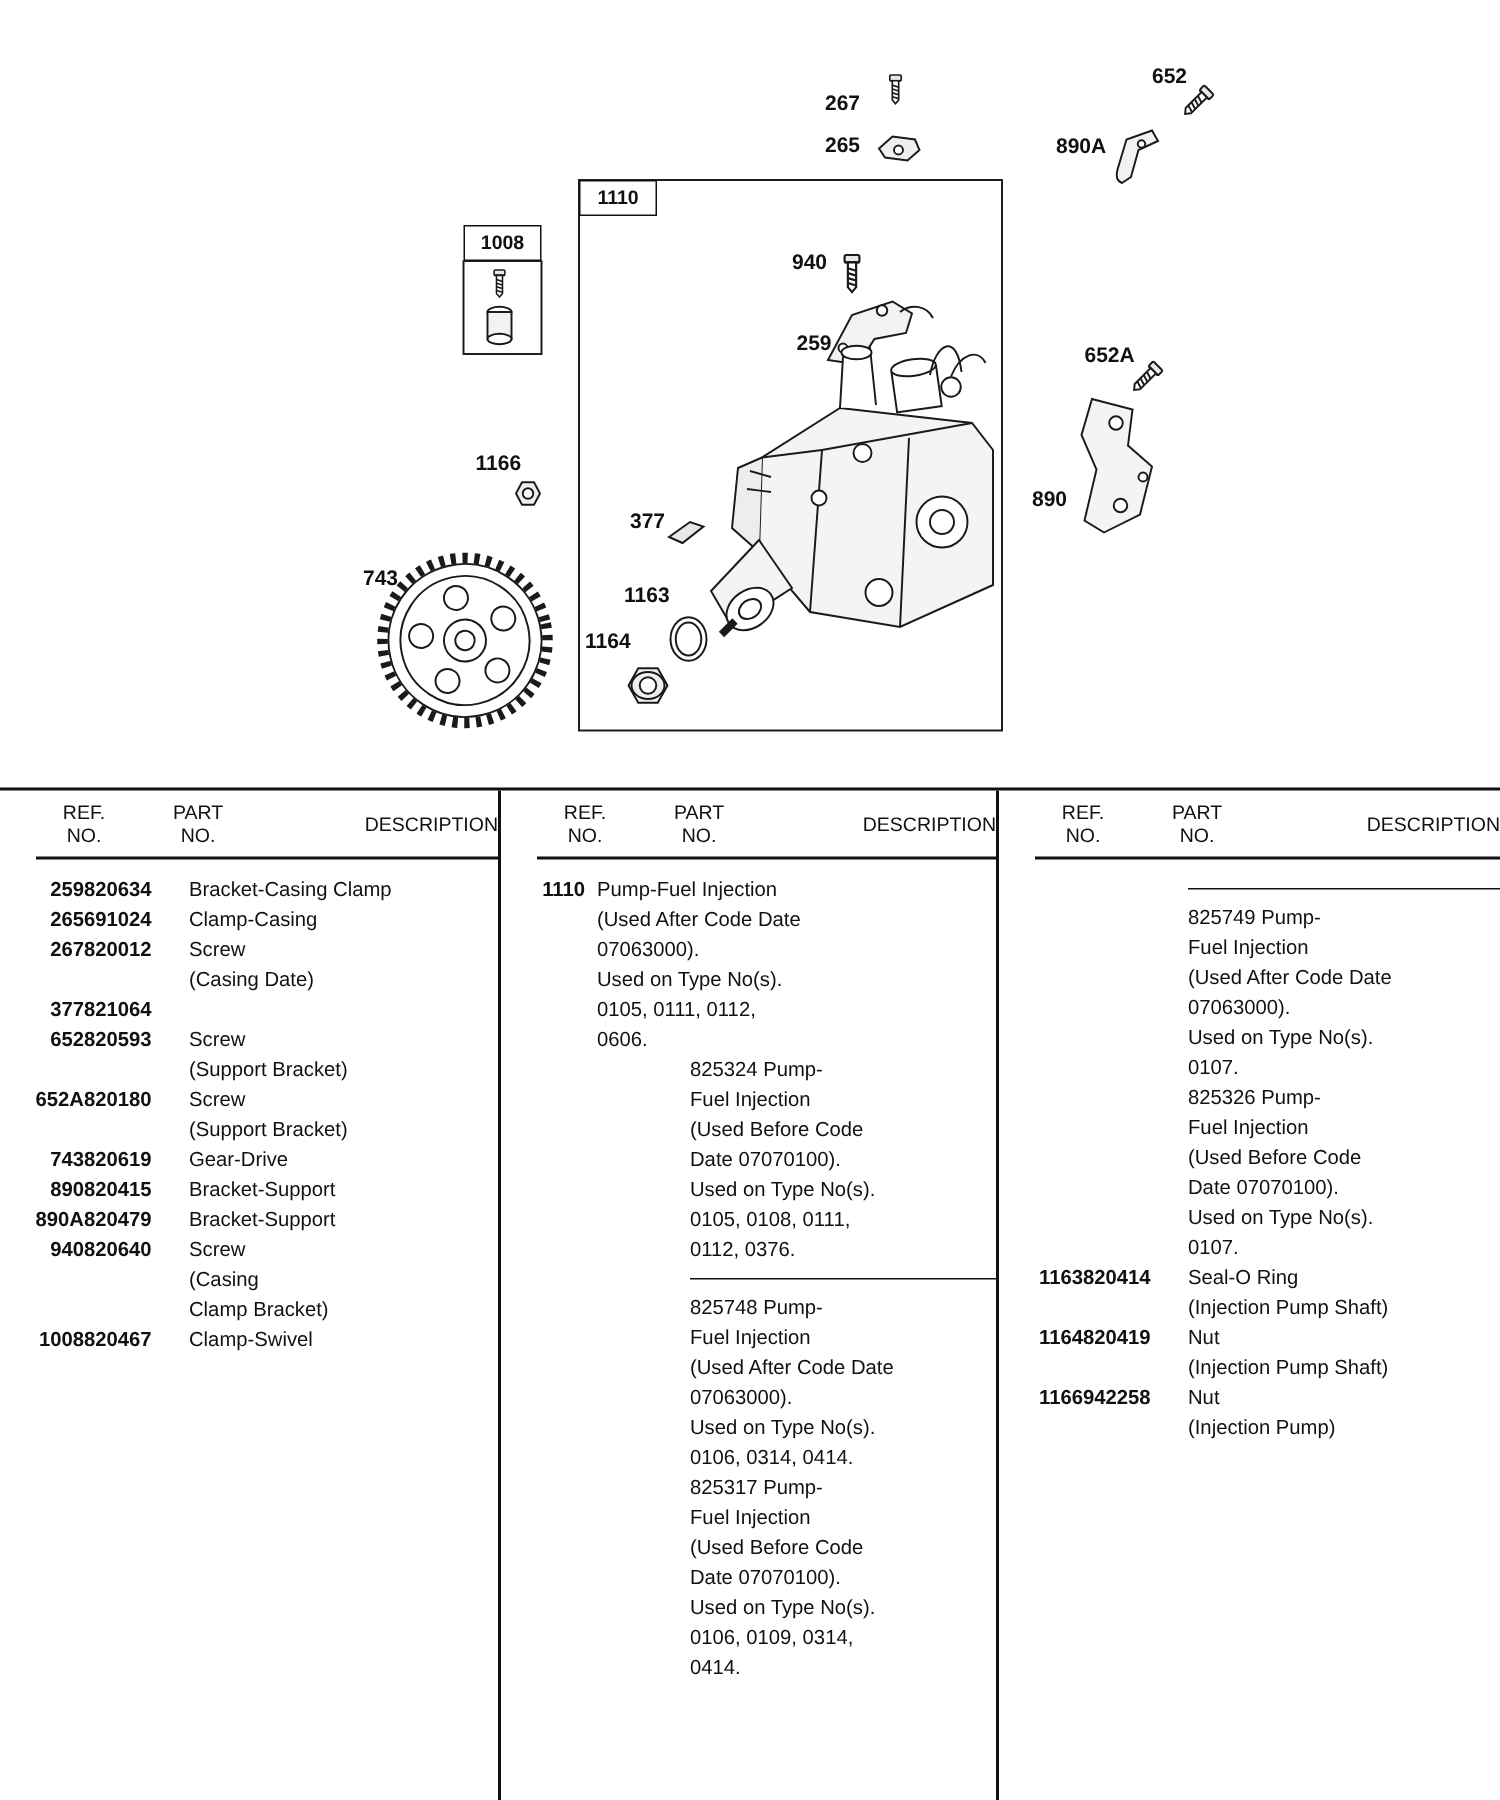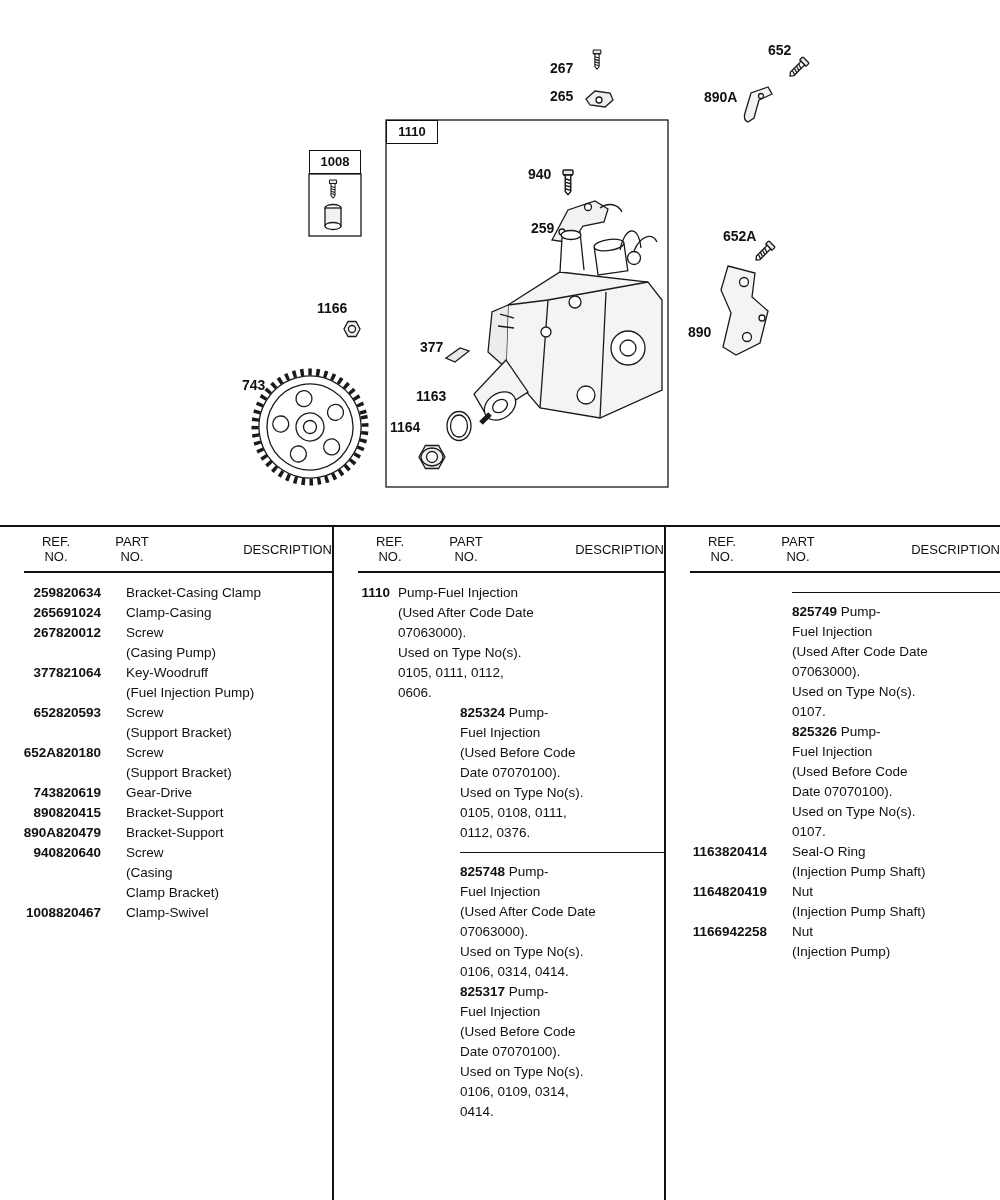--- a/index.html
+++ b/index.html
@@ -40,21 +40,21 @@
   .h-ref  { width:64px; text-align:center; line-height:15px; }
   .h-part { width:88px; text-align:center; line-height:15px; }
   .h-desc { flex:1; text-align:right; }
   .h-ref span, .h-part span { display:block; }
 
   .tbody { padding-top:10px; font-size:13.5px; line-height:20px; }
   .prow { display:flex; }
   .c-ref  { width:56px; text-align:right; font-weight:bold; flex:none; }
   .c-part { width:62px; font-weight:bold; flex:none; }
   .c-desc { flex:1; padding-left:8px; padding-right:4px; }
-  .c-desc b { font-weight:bold; }
+  .c-desc b { font-weight:normal; }
   .dline { white-space:nowrap; overflow:hidden; }
   .note-row .c-desc { font-weight:bold; text-align:center; padding-right:12px; }
   .rule-row .c-desc { padding-right:0; }
   .desc-rule { border-top:1.5px solid #111; height:0; margin:9px 0 9px 0; }
 </style>
 </head>
 <body>
 
 <div class="page">
 
@@ -213,30 +213,26 @@
             <div class="c-part">691024</div>
             <div class="c-desc">
               <div class="dline">Clamp-Casing</div>
             </div>
           </div>
           <div class="prow">
             <div class="c-ref">267</div>
             <div class="c-part">820012</div>
             <div class="c-desc">
               <div class="dline">Screw</div>
-              <div class="dline">(Casing Pump)</div>
+              <div class="dline">(Casing Date)</div>
             </div>
           </div>
           <div class="prow">
             <div class="c-ref">377</div>
             <div class="c-part">821064</div>
-            <div class="c-desc">
-              <div class="dline">Key-Woodruff</div>
-              <div class="dline">(Fuel Injection Pump)</div>
-            </div>
           </div>
           <div class="prow">
             <div class="c-ref">652</div>
             <div class="c-part">820593</div>
             <div class="c-desc">
               <div class="dline">Screw</div>
               <div class="dline">(Support Bracket)</div>
             </div>
           </div>
           <div class="prow">

